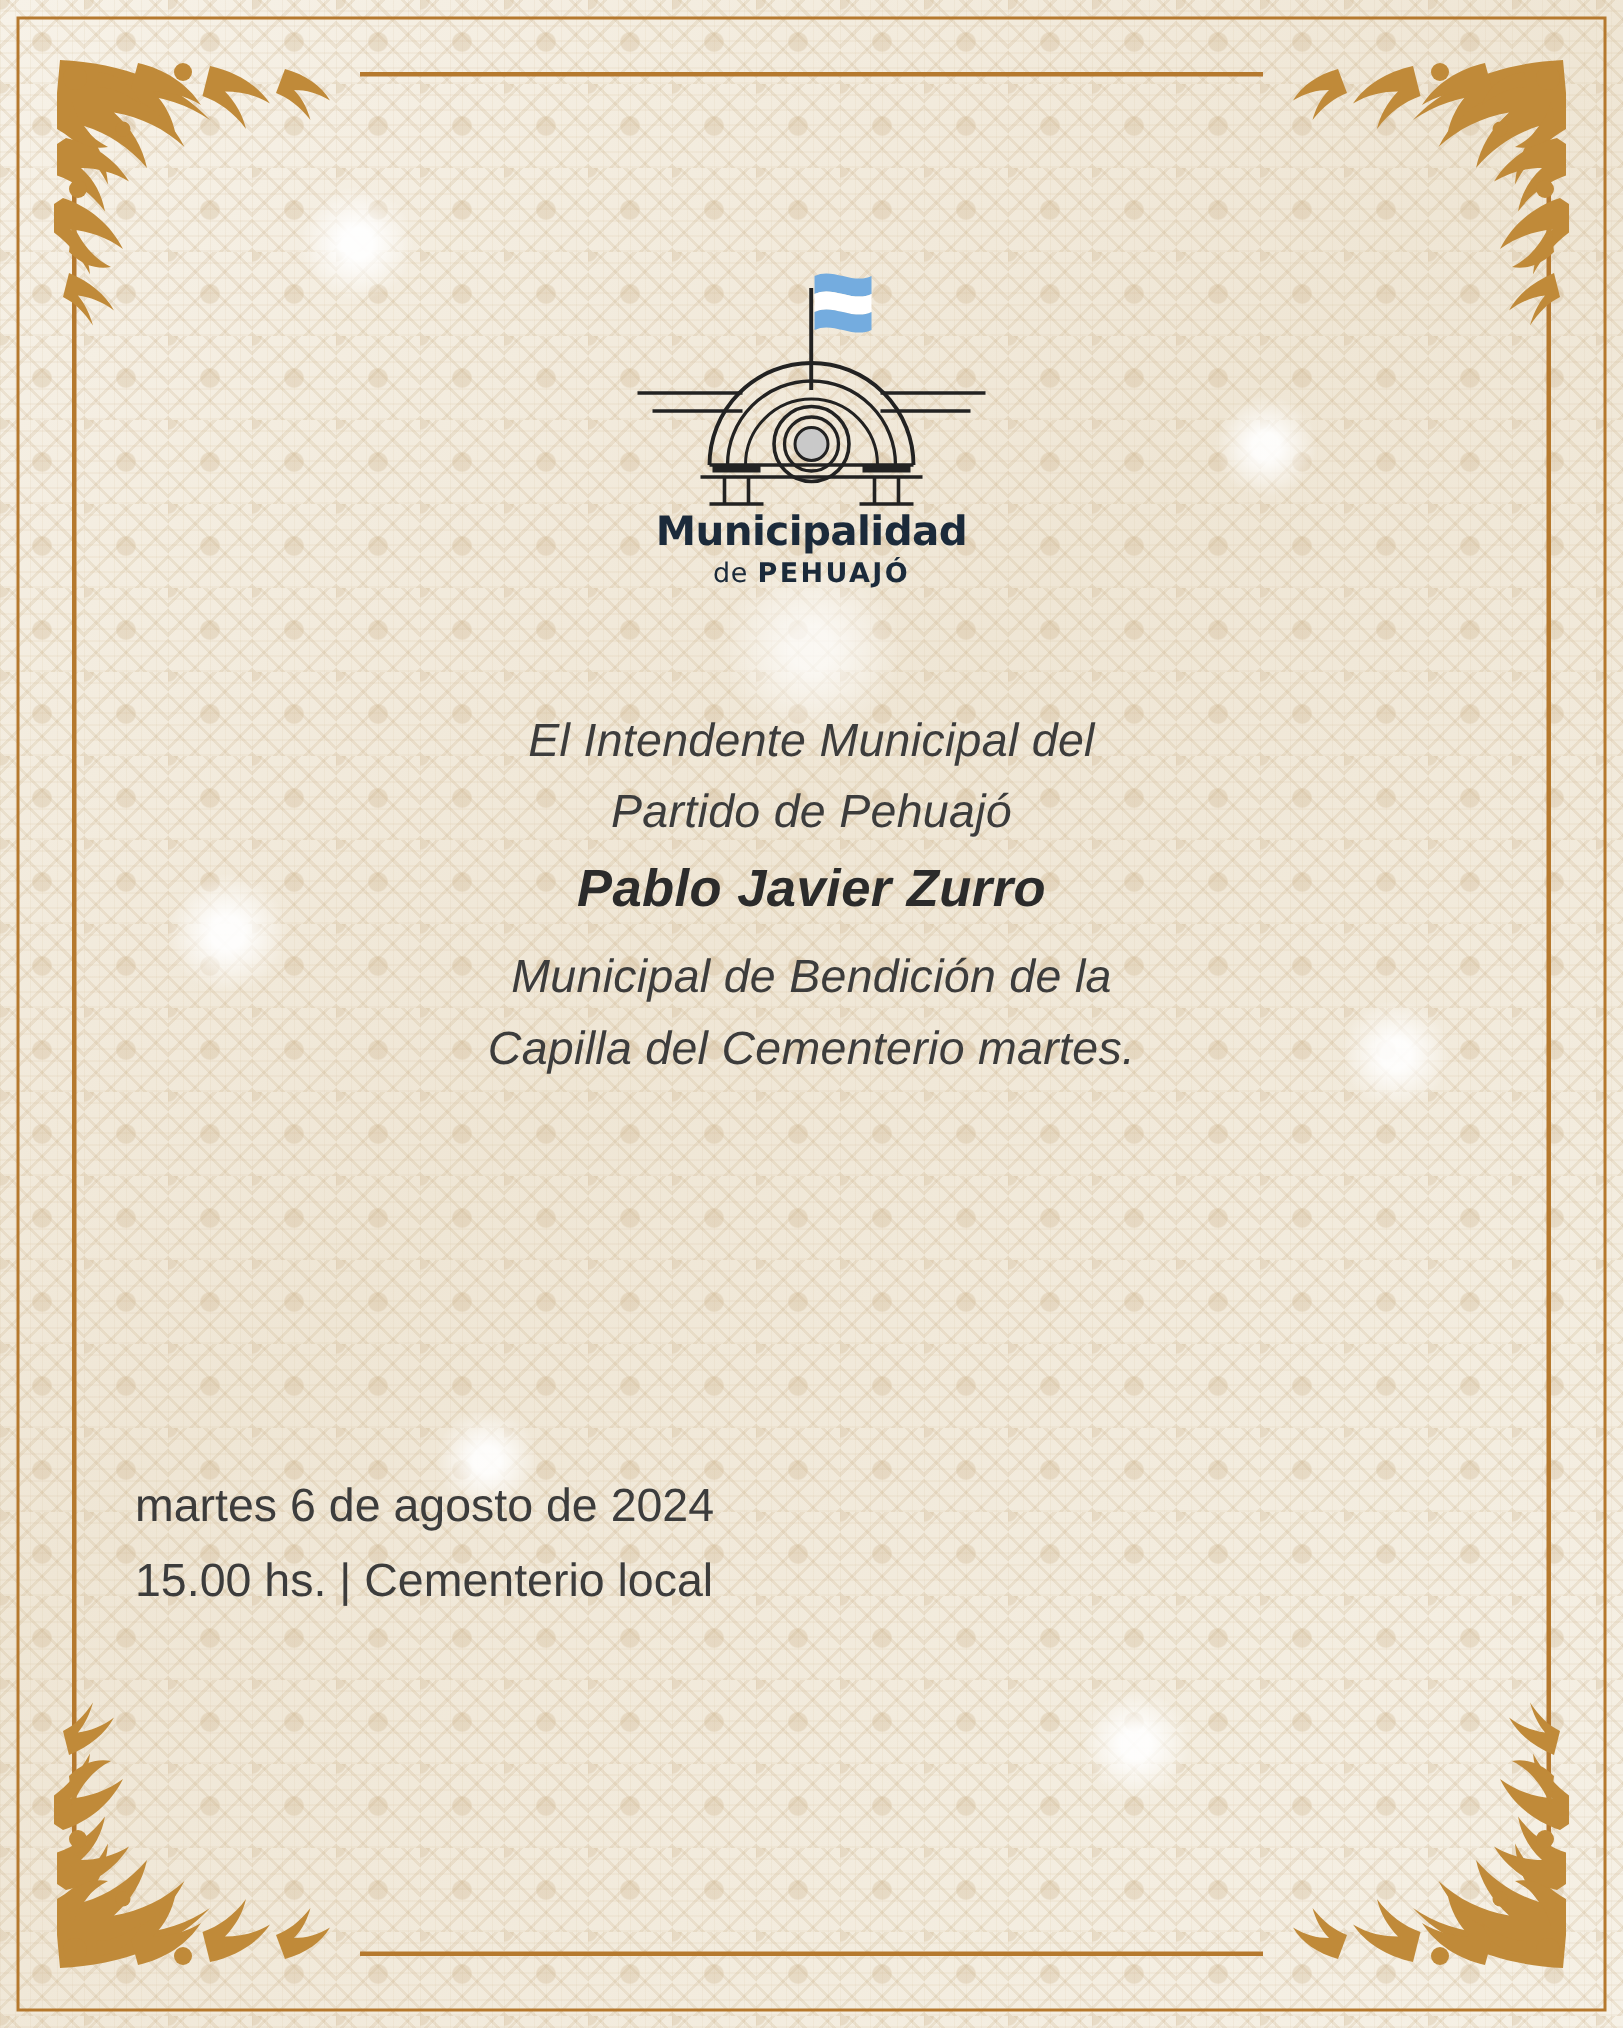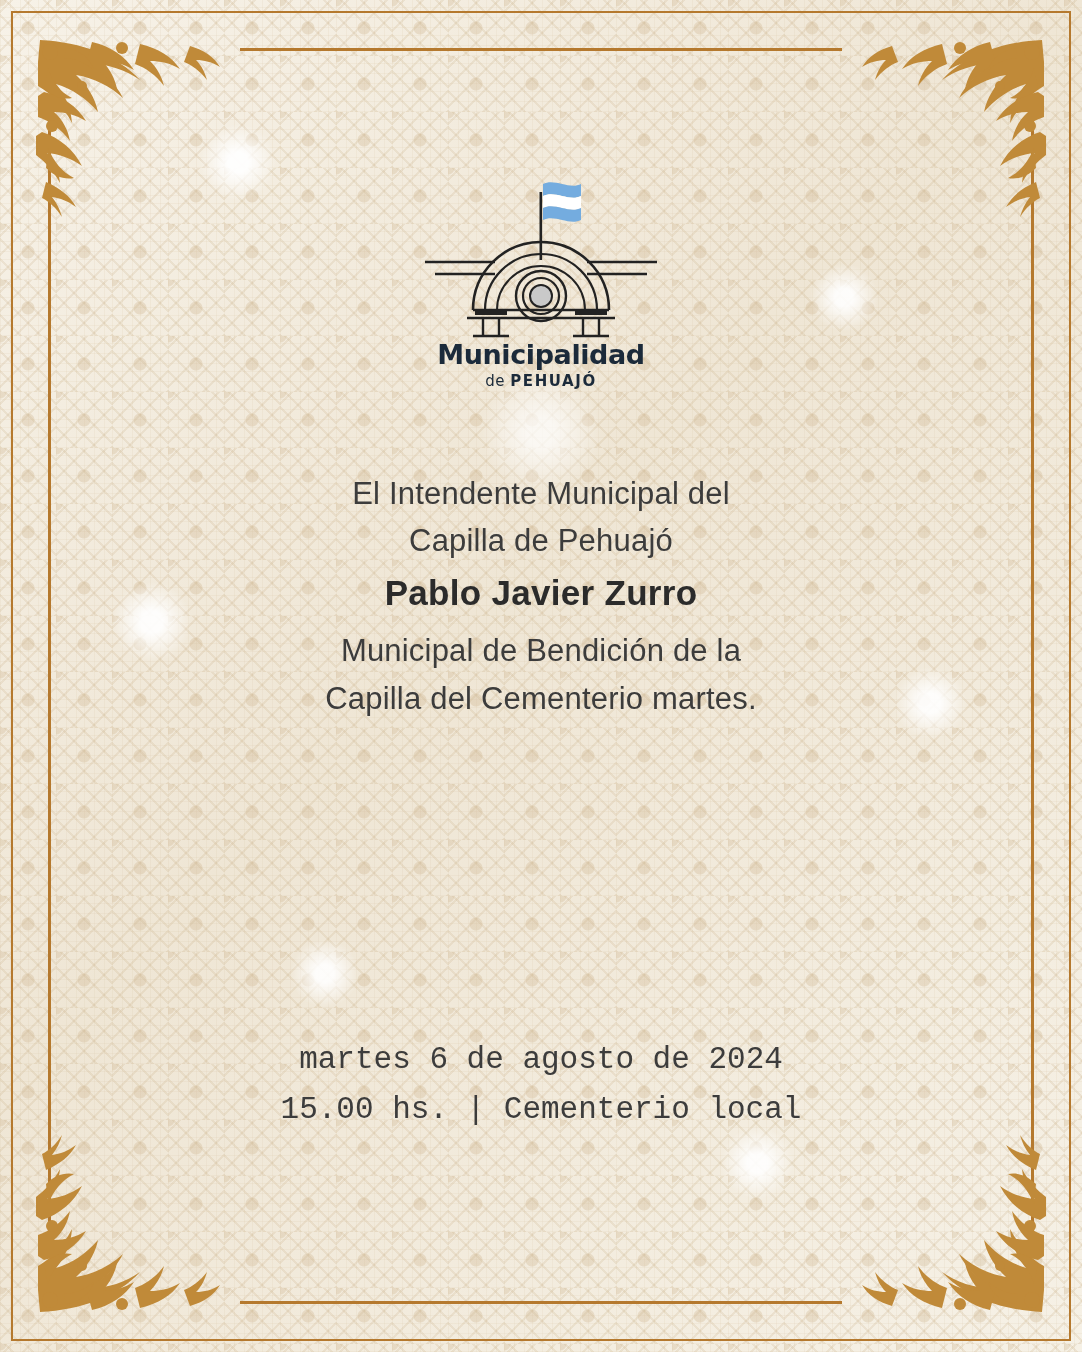--- a/index.html
+++ b/index.html
@@ -90,21 +90,21 @@
     font-weight: bold;
     font-size: 27px;
     letter-spacing: -0.4px;
     color: #1b2a3a;
     line-height: 1;
     margin-top: -4px;
   }
   .crest-sub {
     font-family: "DejaVu Sans", sans-serif;
     font-weight: bold;
-    font-size: 15px;
+    font-size: 18px;
     letter-spacing: 1.6px;
     color: #1b2a3a;
     margin-top: 4px;
   }
   .crest-sub .small {
     font-weight: normal;
     letter-spacing: 0.5px;
   }
 
   
@@ -114,35 +114,35 @@
     right: 90px;
     top: 470px;
     text-align: center;
     color: #3b3b3b;
   }
   .line {
     font-size: 31px;
     line-height: 1.52;
     color: #3c3c3c;
     letter-spacing: 0.2px;
+    font-style: italic;
   }
   .line.name {
     font-size: 35px;
     font-weight: bold;
     color: #2b2b2b;
     margin: 2px 0 8px;
     letter-spacing: 0.3px;
   }
   .event-block {
     position: absolute;
     left: 90px;
     right: 90px;
-    top: 1035px;
-    text-align: center;
-    font-family: Liberation Mono, monospace;
+    top: 979px;
+    text-align: left;
   }
   .event-line {
     font-size: 31px;
     line-height: 1.6;
     color: #3c3c3c;
   }
 </style>
 </head>
 <body>
 
@@ -263,21 +263,21 @@
       </g>
       <rect x="64" y="140" width="32" height="5" fill="#222"></rect>
       <rect x="164" y="140" width="32" height="5" fill="#222"></rect>
     </svg>
     <div class="crest-name">Municipalidad</div>
     <div class="crest-sub"><span class="small">de </span><span>PEHUAJÓ</span></div>
   </div>
 
   <div class="content">
     <div class="line">El Intendente Municipal del</div>
-    <div class="line">Capilla de Pehuajó</div>
+    <div class="line">Partido de Pehuajó</div>
     <div class="line name">Pablo Javier Zurro</div>
     <div class="line">Municipal de Bendición de la</div>
     <div class="line">Capilla del Cementerio martes.</div>
   </div>
 
   <div class="event-block">
     <div class="event-line">martes 6 de agosto de 2024</div>
     <div class="event-line">15.00 hs. | Cementerio local</div>
   </div>
 

